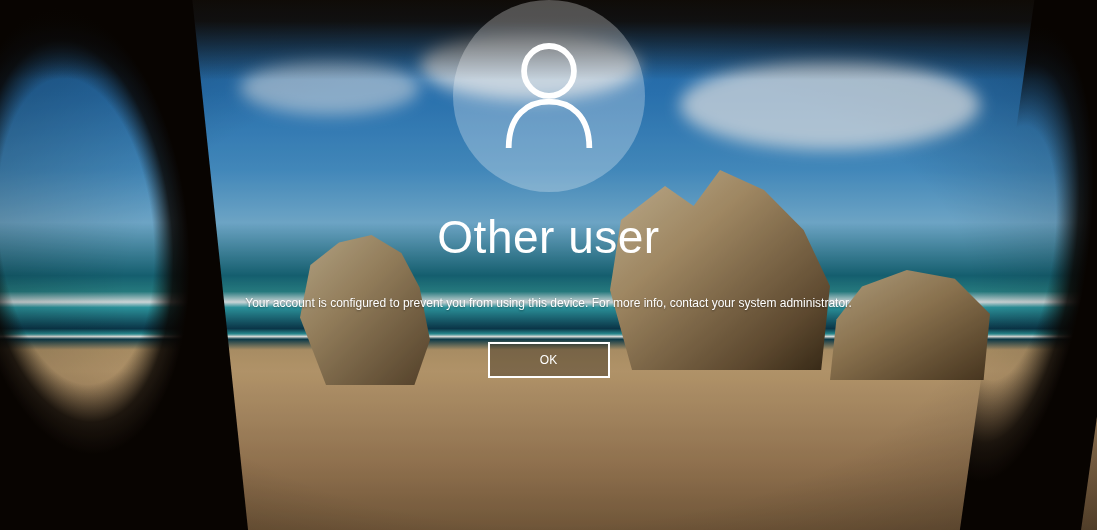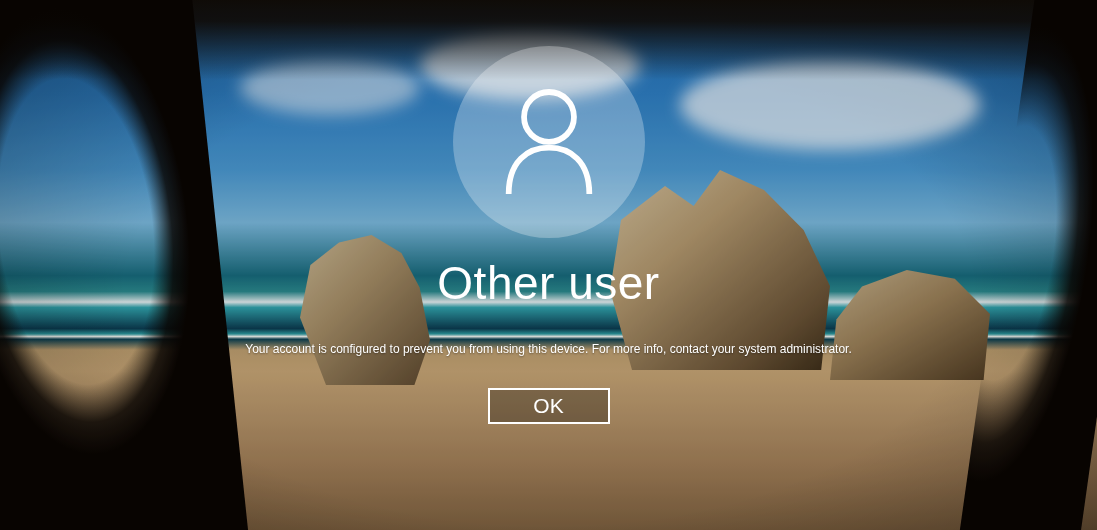--- a/index.html
+++ b/index.html
@@ -46,39 +46,39 @@
     background:linear-gradient(140deg,#d5c4a1 0%,#b59a70 35%,#6a5336 80%,#3c2d18 100%);
     clip-path:polygon(10% 100%,0% 60%,5% 25%,25% 8%,38% 18%,50% 0%,70% 10%,88% 30%,100% 58%,96% 100%);
   }
   .rock.r3{left:830px;top:270px;width:160px;height:110px;
     background:linear-gradient(150deg,#c7b38e 0%,#9c8159 45%,#4f3b22 100%);
     clip-path:polygon(0% 100%,4% 45%,20% 15%,48% 0%,78% 8%,100% 40%,96% 100%);
   }
   .overlay{position:absolute;inset:0;background:rgba(0,0,0,.12);}
   .center{
     position:absolute;inset:0;display:flex;flex-direction:column;align-items:center;
-    padding-top:46px;text-align:center;
+    text-align:center;
   }
   .avatar-circle{
     width:192px;height:192px;border-radius:50%;
     background:rgba(255,255,255,.28);
     display:flex;align-items:center;justify-content:center;
   }
   .avatar-circle svg{width:96px;height:108px;}
   .username{
     font-weight:300;font-size:46px;letter-spacing:.5px;margin-top:22px;line-height:1;
   }
   .message{
     font-size:12px;font-weight:400;margin-top:36px;max-width:900px;
     text-shadow:0 1px 2px rgba(0,0,0,.4);
   }
   .ok-btn{
     margin-top:32px;min-width:122px;height:36px;
     background:rgba(0,0,0,.28);border:2px solid #fff;color:#fff;
-    font-family:inherit;font-size:21px;cursor:pointer;
+    font-family:inherit;font-size:12px;cursor:pointer;
     display:flex;align-items:center;justify-content:center;
   }
 </style>
 </head>
 <body>
 
 <div class="bg"></div>
 <div class="cloud c1"></div>
 <div class="cloud c2"></div>
 <div class="cloud c3"></div>

